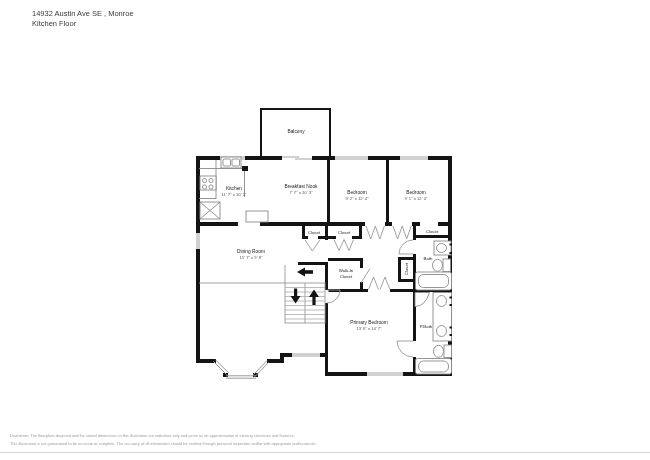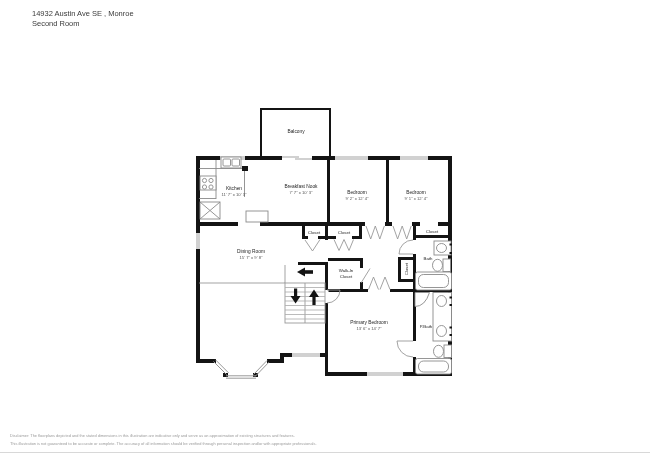--- a/index.html
+++ b/index.html
@@ -18,21 +18,21 @@
           font-size:6px;line-height:12.4px;transform:scale(0.65);transform-origin:0 0;}
   .rule{position:absolute;left:0;top:452px;width:650px;height:1px;background:#d8d8d8;}
 </style>
 </head>
 <body>
 
 <div class="page">
 
   <div class="hdr">
     <div>14932 Austin Ave SE , Monroe</div>
-    <div>Second Room</div>
+    <div>Kitchen Floor</div>
   </div>
 
   <svg width="650" height="460" viewBox="0 0 650 460">
 
     <g fill="#141414">
 
       <rect x="196" y="156" width="256" height="4"></rect>
       <rect x="196" y="156" width="4" height="206"></rect>
       <rect x="448" y="156" width="4" height="220"></rect>
       <rect x="325" y="372" width="127" height="4"></rect>

